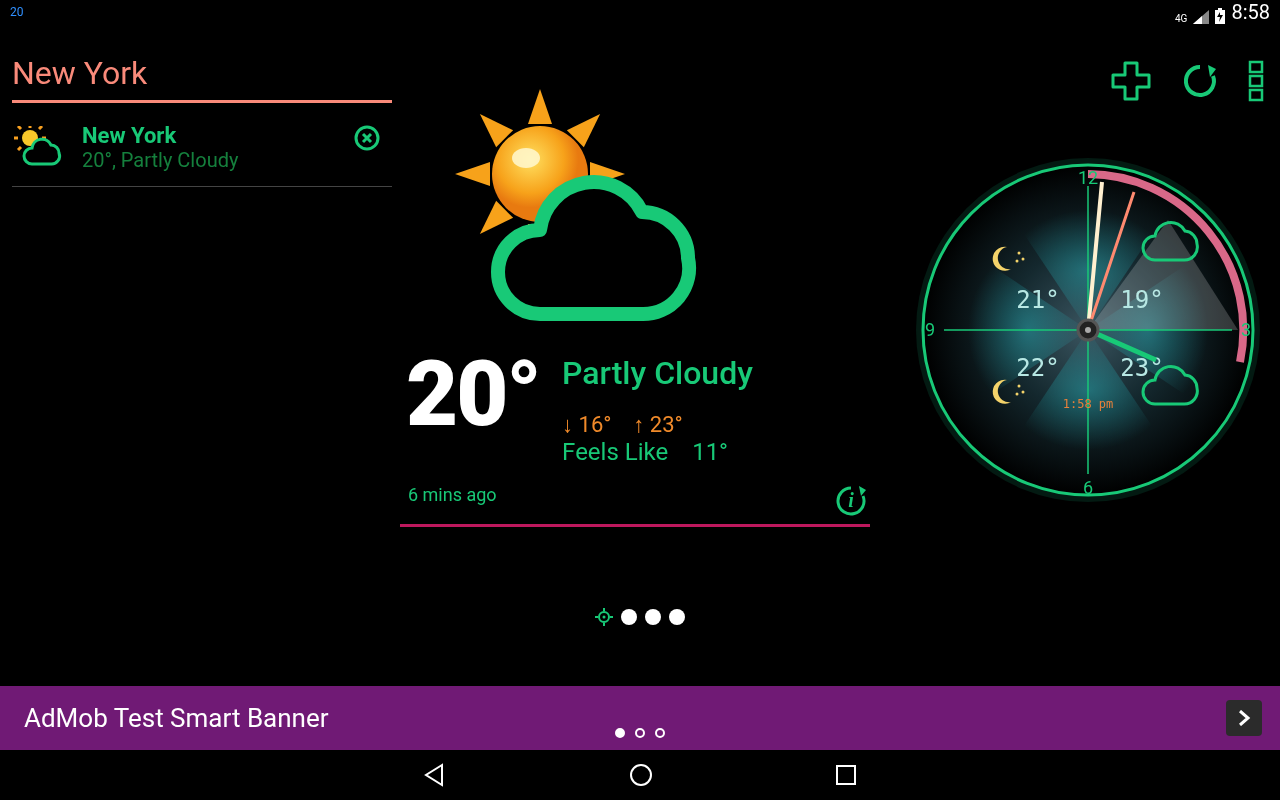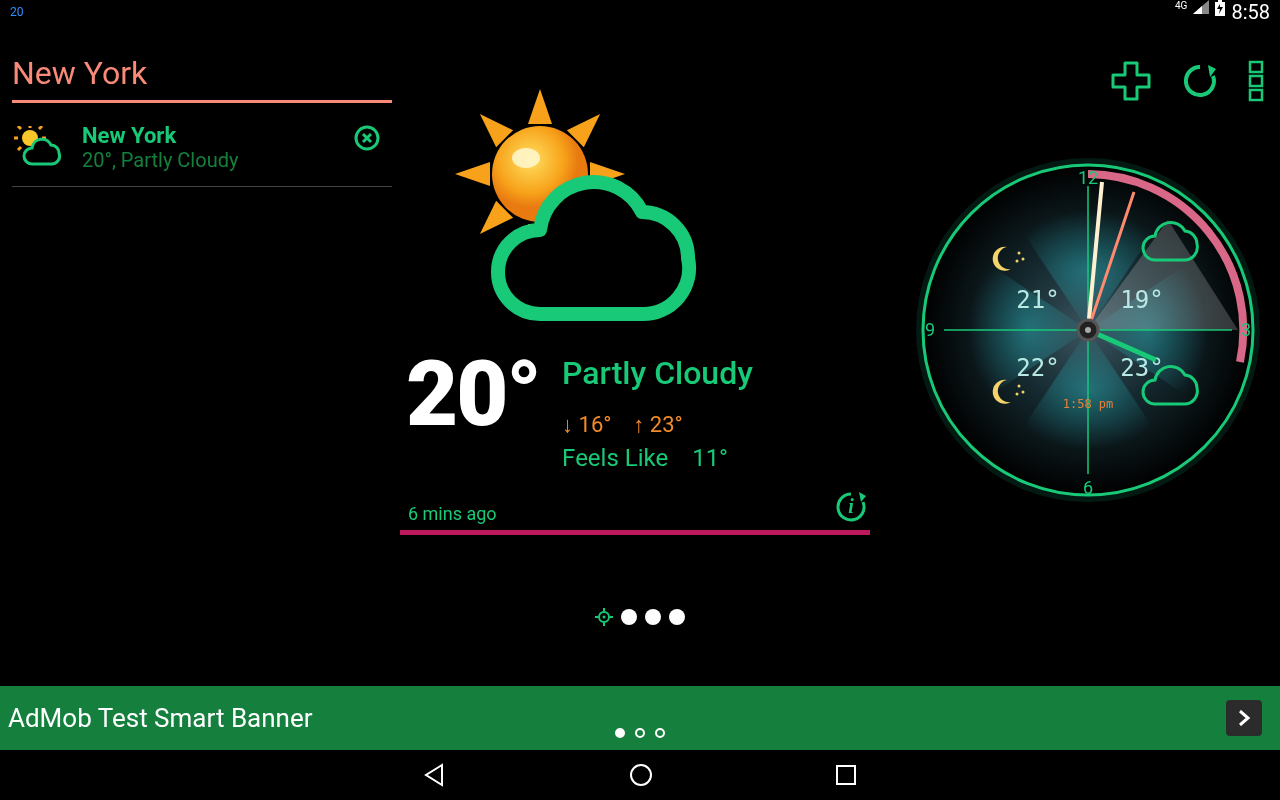--- a/index.html
+++ b/index.html
@@ -1,19 +1,19 @@
 <!DOCTYPE html>
 <html><head>
 <meta charset="utf-8">
 <style>
   * { box-sizing: border-box; margin: 0; padding: 0; }
   html, body { width: 1280px; height: 800px; background: #000; color: #fff; font-family: "Roboto", "Segoe UI", Arial, sans-serif; overflow: hidden; position: relative; }
   .status-bar { height: 24px; display: flex; justify-content: space-between; align-items: center; padding: 0 10px; font-size: 14px; }
   .status-left { color: #3090ff; font-size: 12px; }
-  .status-right { display: flex; align-items: flex-start; gap: 6px; }
+  .status-right { display: flex; align-items: flex-end; gap: 6px; }
   .status-right span { font-size: 20px; }
 
   .app { position: relative; height: 726px; padding-left: 39px; }
 
   .sidebar { position: absolute; left: 12px; top: 30px; width: 380px; }
   .city-title { color: #f98a7a; font-size: 32px; font-weight: 400; padding-bottom: 8px; border-bottom: 3px solid #f98a7a; }
   .city-item { display: flex; align-items: center; padding: 20px 0 14px 0; border-bottom: 1px solid #444; position: relative; }
   .city-item .icon-small { width: 56px; height: 44px; margin-right: 14px; flex-shrink: 0; }
   .city-item .info .name { color: #18c977; font-weight: 700; font-size: 22px; }
   .city-item .info .cond { color: #15803d; font-size: 20px; }
@@ -21,31 +21,31 @@
 
   .toolbar { position: absolute; right: 16px; top: 36px; display: flex; gap: 28px; align-items: center; }
 
   .main-weather { position: absolute; left: 400px; top: 60px; width: 470px; }
   .big-icon { width: 320px; height: 260px; margin-left: 30px; }
   .readout { display: flex; align-items: flex-start; margin-top: 6px; }
   .big-temp { font-size: 90px; font-weight: 900; letter-spacing: -2px; line-height: 1; margin-left: 6px; }
   .detail { margin-left: 22px; margin-top: 4px; }
   .condition { color: #18c977; font-size: 32px; font-weight: 500; }
   .range { color: #f08a2a; font-size: 22px; margin-top: 20px; }
-  .feels { color: #18c977; font-size: 24px; margin-top: 6px; }
+  .feels { color: #18c977; font-size: 24px; }
   .feels .v { margin-left: 18px; }
-  .update-row { display: flex; justify-content: space-between; align-items: flex-end; border-bottom: 5px solid #be185d; padding: 4px 2px 6px 8px; margin-top: 14px; color: #18c977; font-size: 18px; }
+  .update-row { display: flex; justify-content: space-between; align-items: flex-start; border-bottom: 3px solid #be185d; padding: 4px 2px 6px 8px; margin-top: 14px; color: #18c977; font-size: 18px; }
 
   .clock-panel { position: absolute; right: 12px; top: 126px; width: 360px; height: 360px; }
 
   .pager-dots { position: absolute; left: 50%; top: 584px; transform: translateX(-50%); display: flex; gap: 8px; align-items: center; }
   .pager-dots .dot { width: 16px; height: 16px; border-radius: 50%; background: #fff; }
   .pager-dots .target { width: 18px; height: 18px; }
 
-  .banner { position: absolute; left: 0; bottom: 50px; width: 1280px; height: 64px; display: flex; align-items: center; padding: 0 8px; background: #15803d; }
+  .banner { position: absolute; left: 0; bottom: 50px; width: 1280px; height: 64px; display: flex; align-items: center; padding: 0 24px; background: #701a75; }
   .banner-text { color: #fff; font-size: 26px; }
   .banner-dots { position: absolute; left: 50%; bottom: 12px; transform: translateX(-50%); display: flex; gap: 10px; align-items: center; }
   .banner-dots .c { width: 10px; height: 10px; border-radius: 50%; border: 2px solid #fff; }
   .banner-dots .c.active { background: #fff; }
   .banner-next { position: absolute; right: 18px; bottom: 14px; width: 36px; height: 36px; background: #2b2b2b; border-radius: 4px; display: flex; align-items: center; justify-content: center; }
 
   .navbar { position: absolute; bottom: 0; left: 0; width: 1280px; height: 50px; display: flex; justify-content: center; gap: 180px; align-items: center; background: #000; }
 
   svg { display: block; }
 </style>

